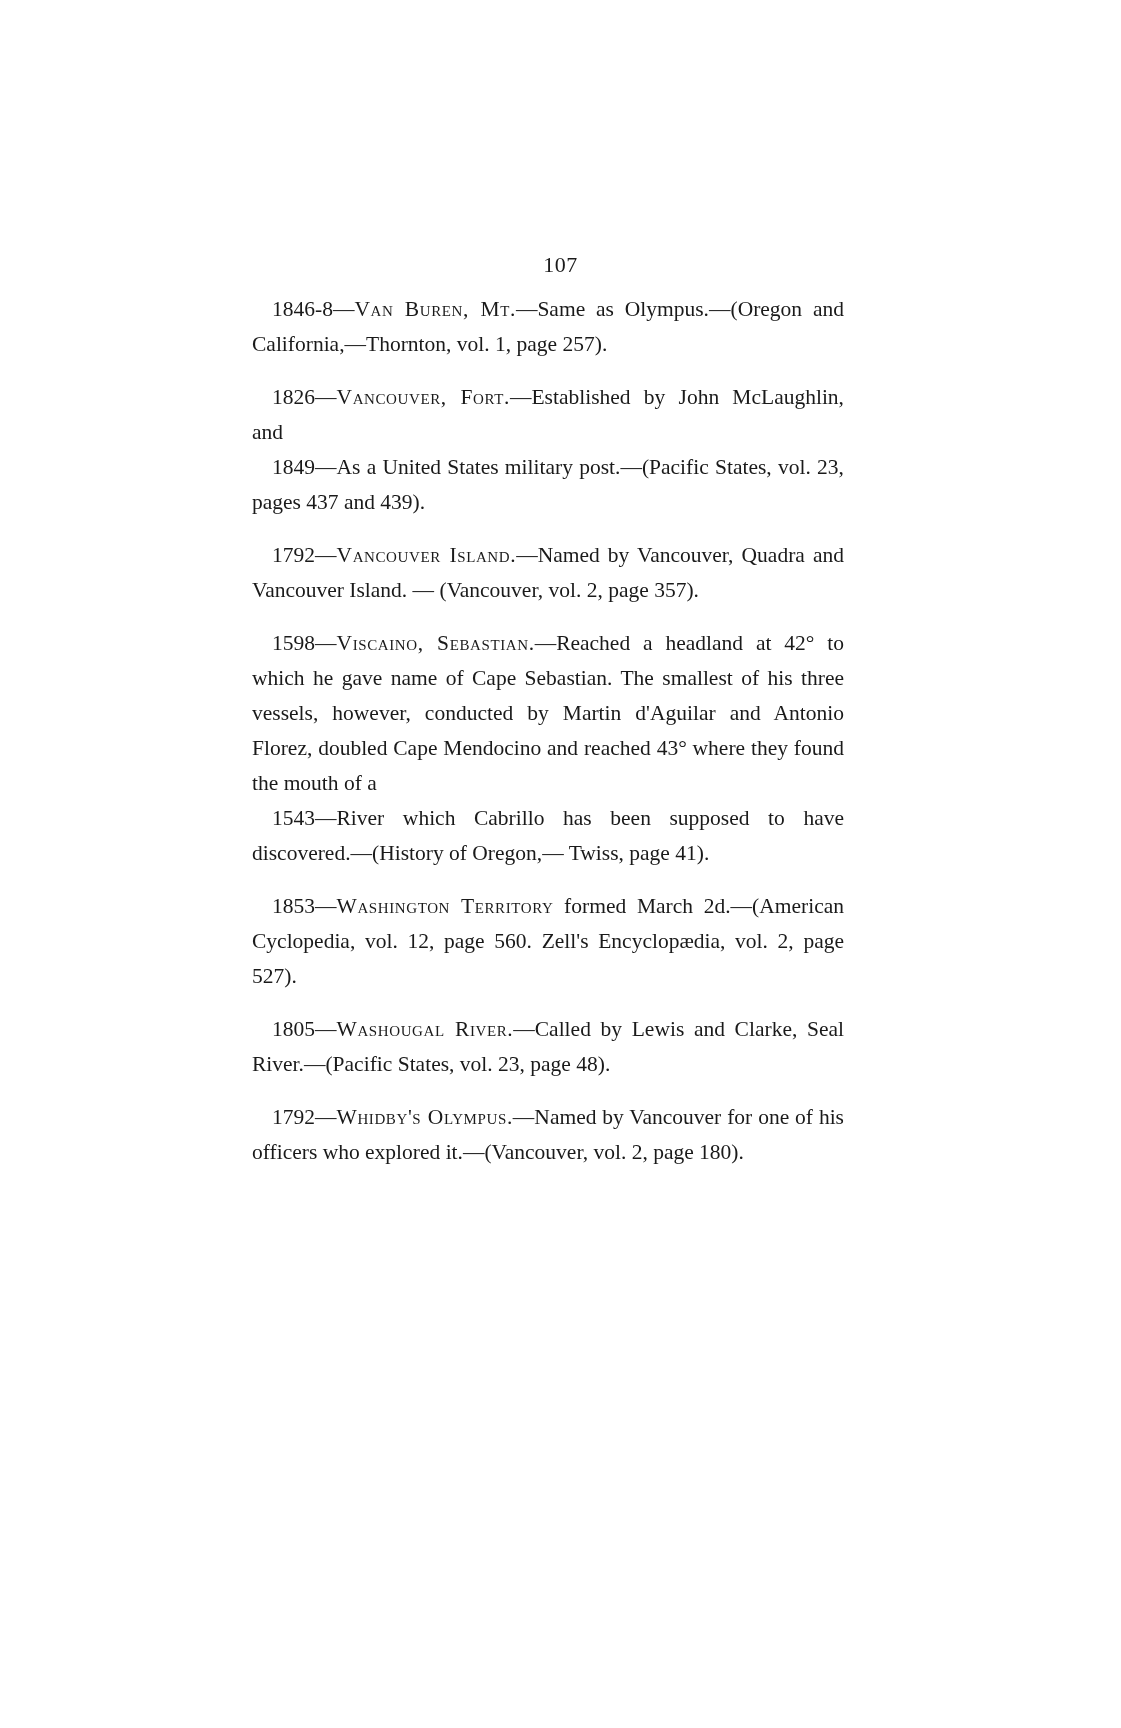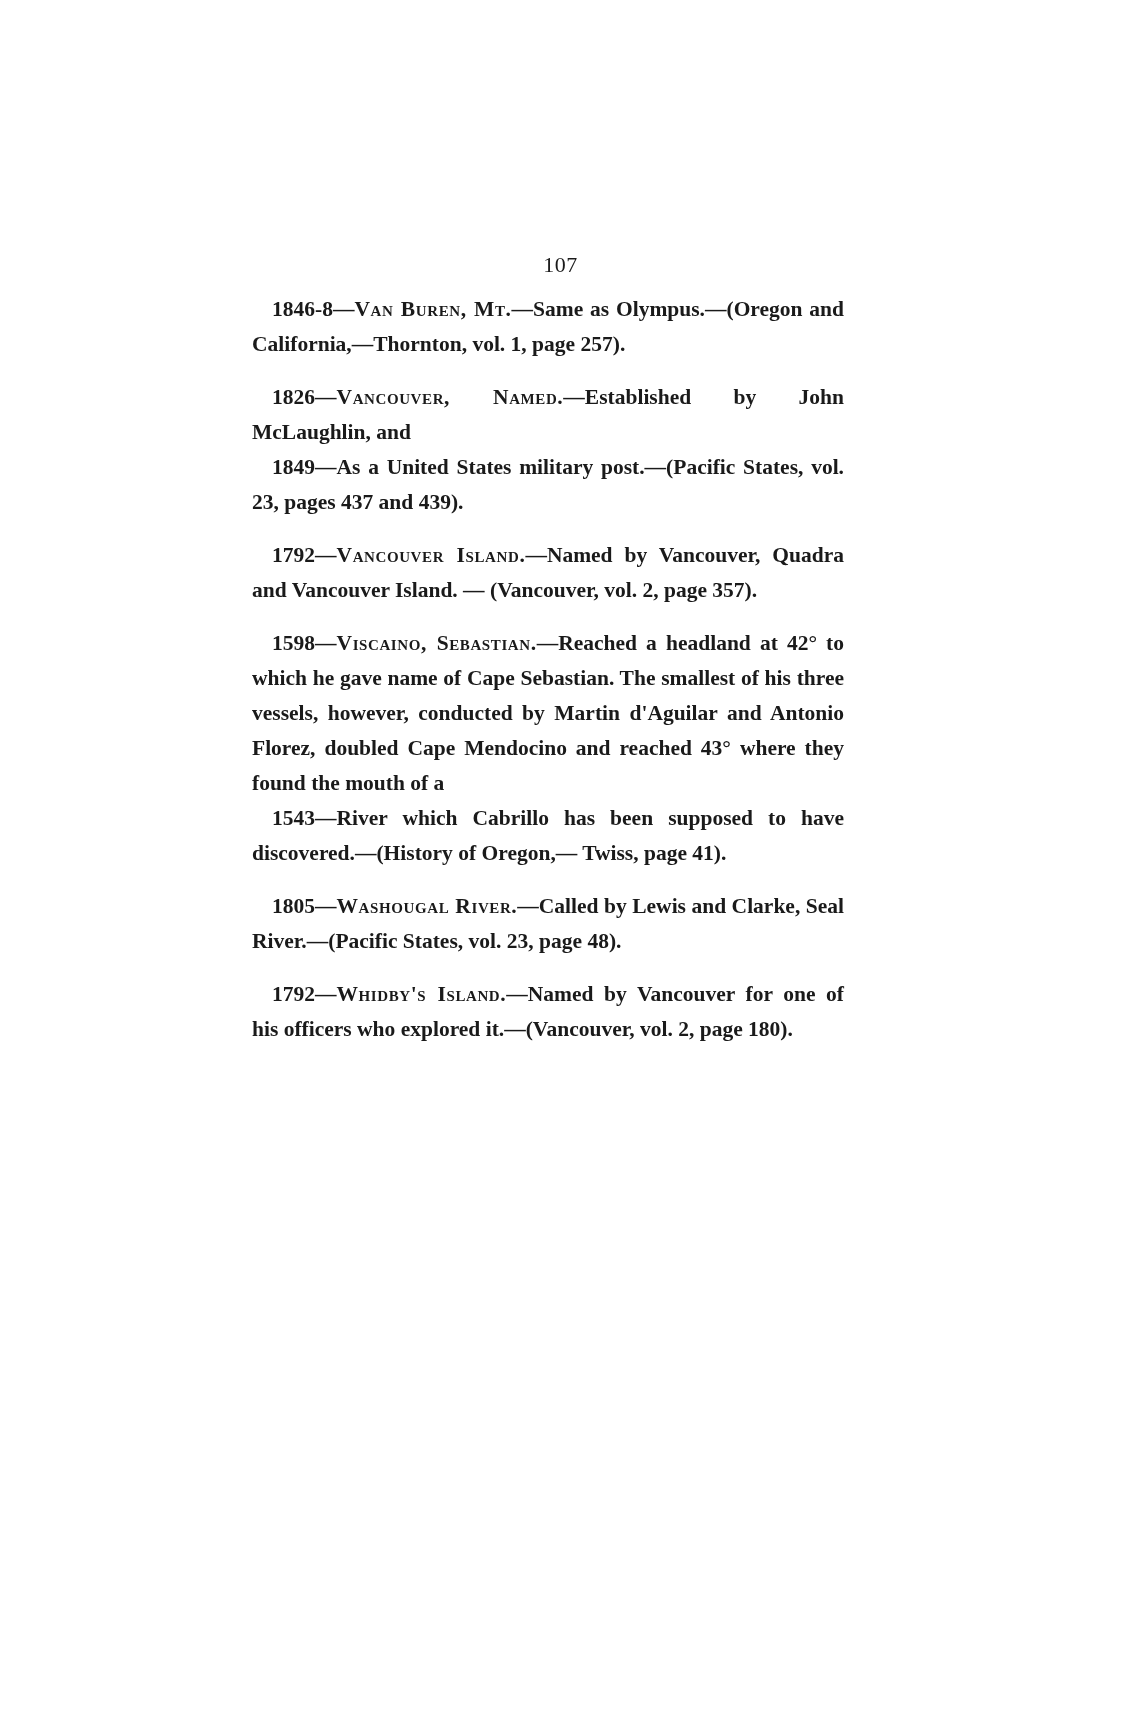--- a/index.html
+++ b/index.html
@@ -11,44 +11,47 @@
     color: #1a1a1a;
   }
   .page-number {
     position: absolute; left: 0; width: 1121px; top: 252px;
     text-align: center; font-size: 22px; letter-spacing: 0.5px;
   }
   .text-block {
     position: absolute; left: 252px; width: 592px; top: 292px;
     font-size: 21.5px; line-height: 35px; text-align: justify;
   }
-  .entry { margin: 0 0 18px 0; font-weight: bold; }
+  .entry { margin: 0 0 18px 0; }
   .para { text-indent: 20px; margin: 0; }
   .sc { font-variant: small-caps; letter-spacing: 0.6px; }
 </style>
 </head>
 <body>
 
 <div class="page">
   <div class="page-number">107</div>
   <div class="text-block" id="entries">
       <div class="entry">
         <p class="para"><span>1846-8</span>—<span class="sc">Van Buren, Mt.</span>—<span>Same as Olympus.—(Oregon and California,—Thornton, vol. 1, page 257).</span></p>
       </div>
       <div class="entry">
-        <p class="para"><span>1826</span>—<span class="sc">Vancouver, Named.</span>—<span>Established by John McLaughlin, and</span></p>
+        <p class="para"><span>1826</span>—<span class="sc">Vancouver, Fort.</span>—<span>Established by John McLaughlin, and</span></p>
         <p class="para"><span>1849</span>—<span>As a United States military post.—(Pacific States, vol. 23, pages 437 and 439).</span></p>
       </div>
       <div class="entry">
         <p class="para"><span>1792</span>—<span class="sc">Vancouver Island.</span>—<span>Named by Vancouver, Quadra and Vancouver Island. — (Vancouver, vol. 2, page 357).</span></p>
       </div>
       <div class="entry">
         <p class="para"><span>1598</span>—<span class="sc">Viscaino, Sebastian.</span>—<span>Reached a headland at 42° to which he gave name of Cape Sebastian. The smallest of his three vessels, however, conducted by Martin d'Aguilar and Antonio Florez, doubled Cape Mendocino and reached 43° where they found the mouth of a</span></p>
         <p class="para"><span>1543</span>—<span>River which Cabrillo has been supposed to have discovered.—(History of Oregon,— Twiss, page 41).</span></p>
       </div>
       <div class="entry">
+        <p class="para"><span>1853</span>—<span class="sc">Washington Territory</span> <span>formed March 2d.—(American Cyclopedia, vol. 12, page 560. Zell's Encyclopædia, vol. 2, page 527).</span></p>
+      </div>
+      <div class="entry">
         <p class="para"><span>1805</span>—<span class="sc">Washougal River.</span>—<span>Called by Lewis and Clarke, Seal River.—(Pacific States, vol. 23, page 48).</span></p>
       </div>
       <div class="entry">
-        <p class="para"><span>1792</span>—<span class="sc">Whidby's Island.</span>—<span>Named by Vancouver for one of his officers who explored it.—(Vancouver, vol. 2, page 180).</span></p>
+        <p class="para"><span>1792</span>—<span class="sc">Whidby's Olympus.</span>—<span>Named by Vancouver for one of his officers who explored it.—(Vancouver, vol. 2, page 180).</span></p>
       </div>
     </div>
 </div>
 
 </body></html>

